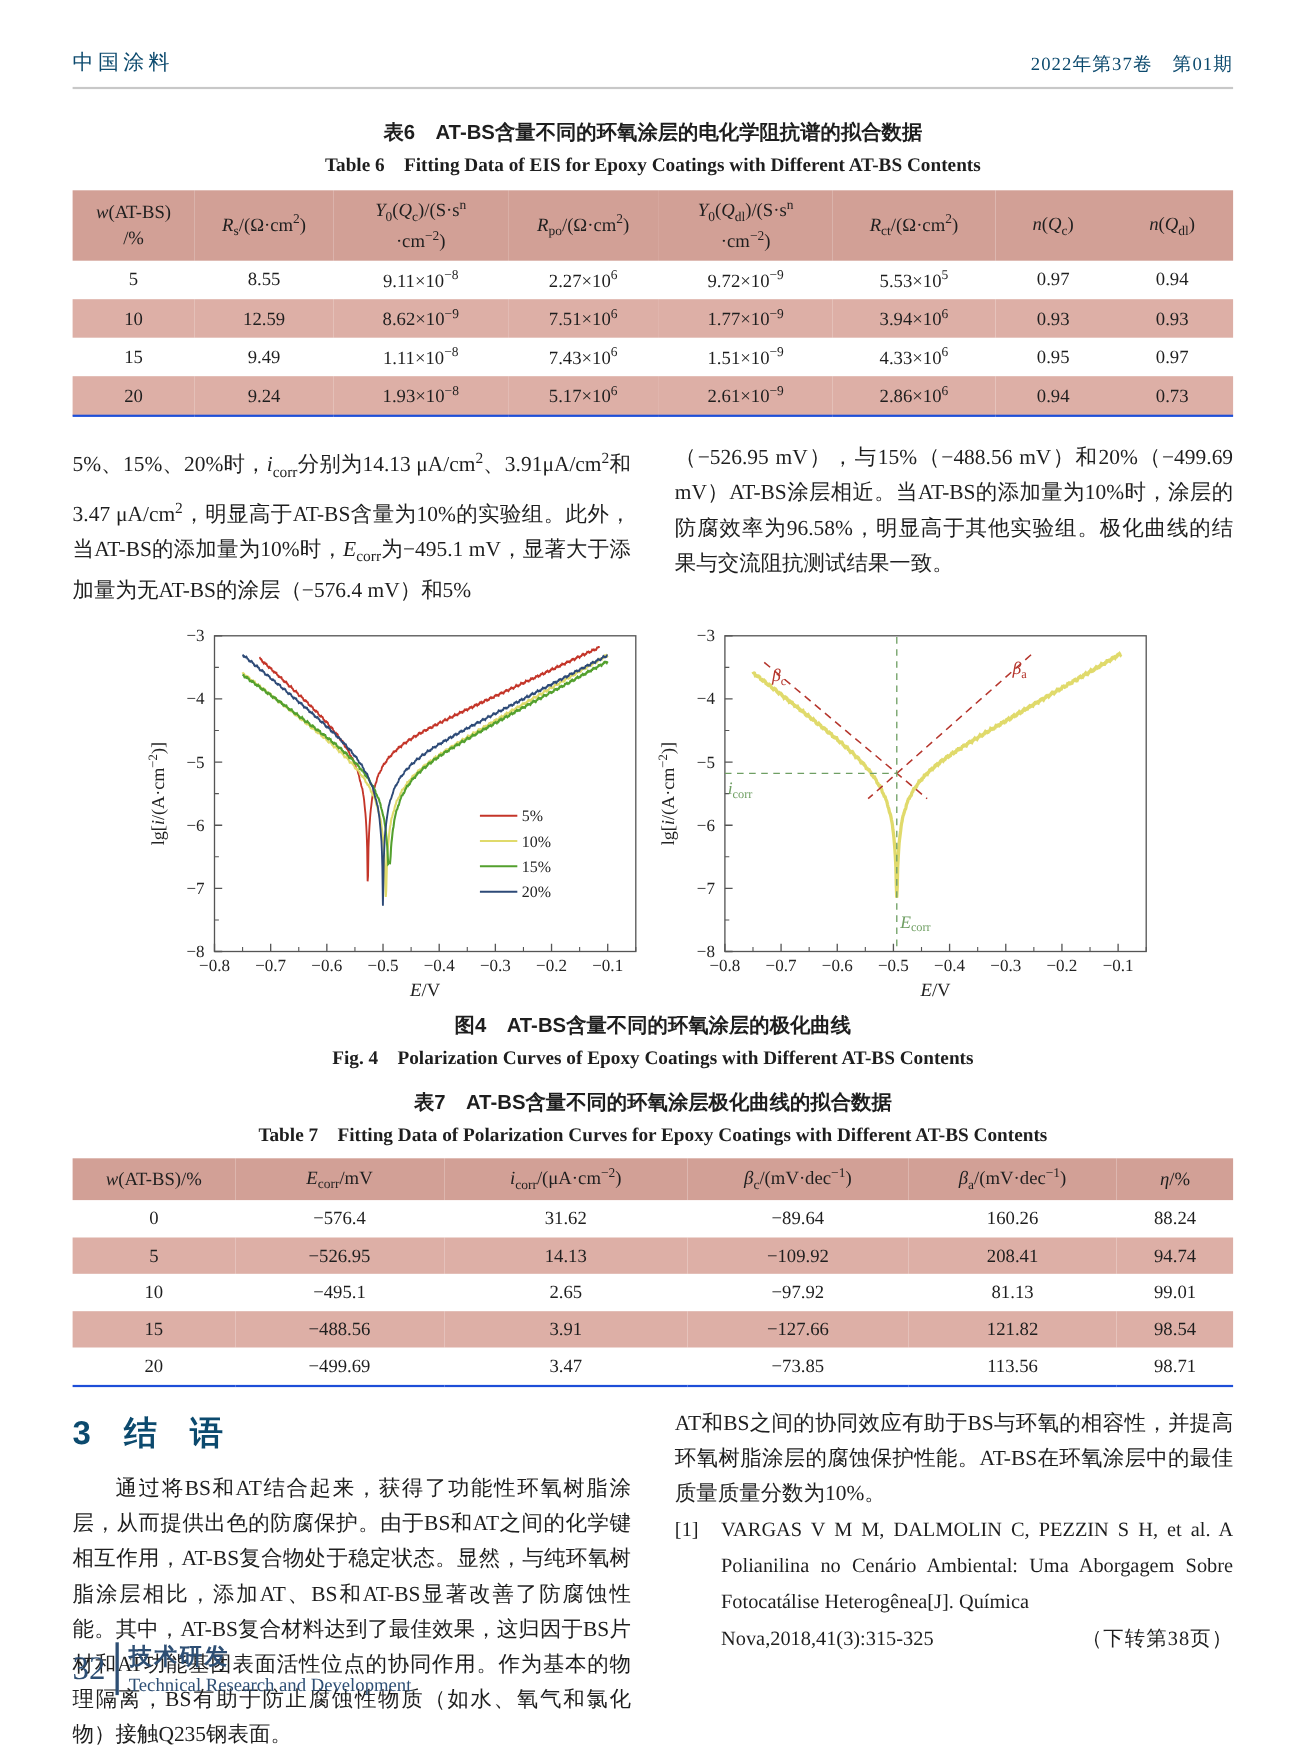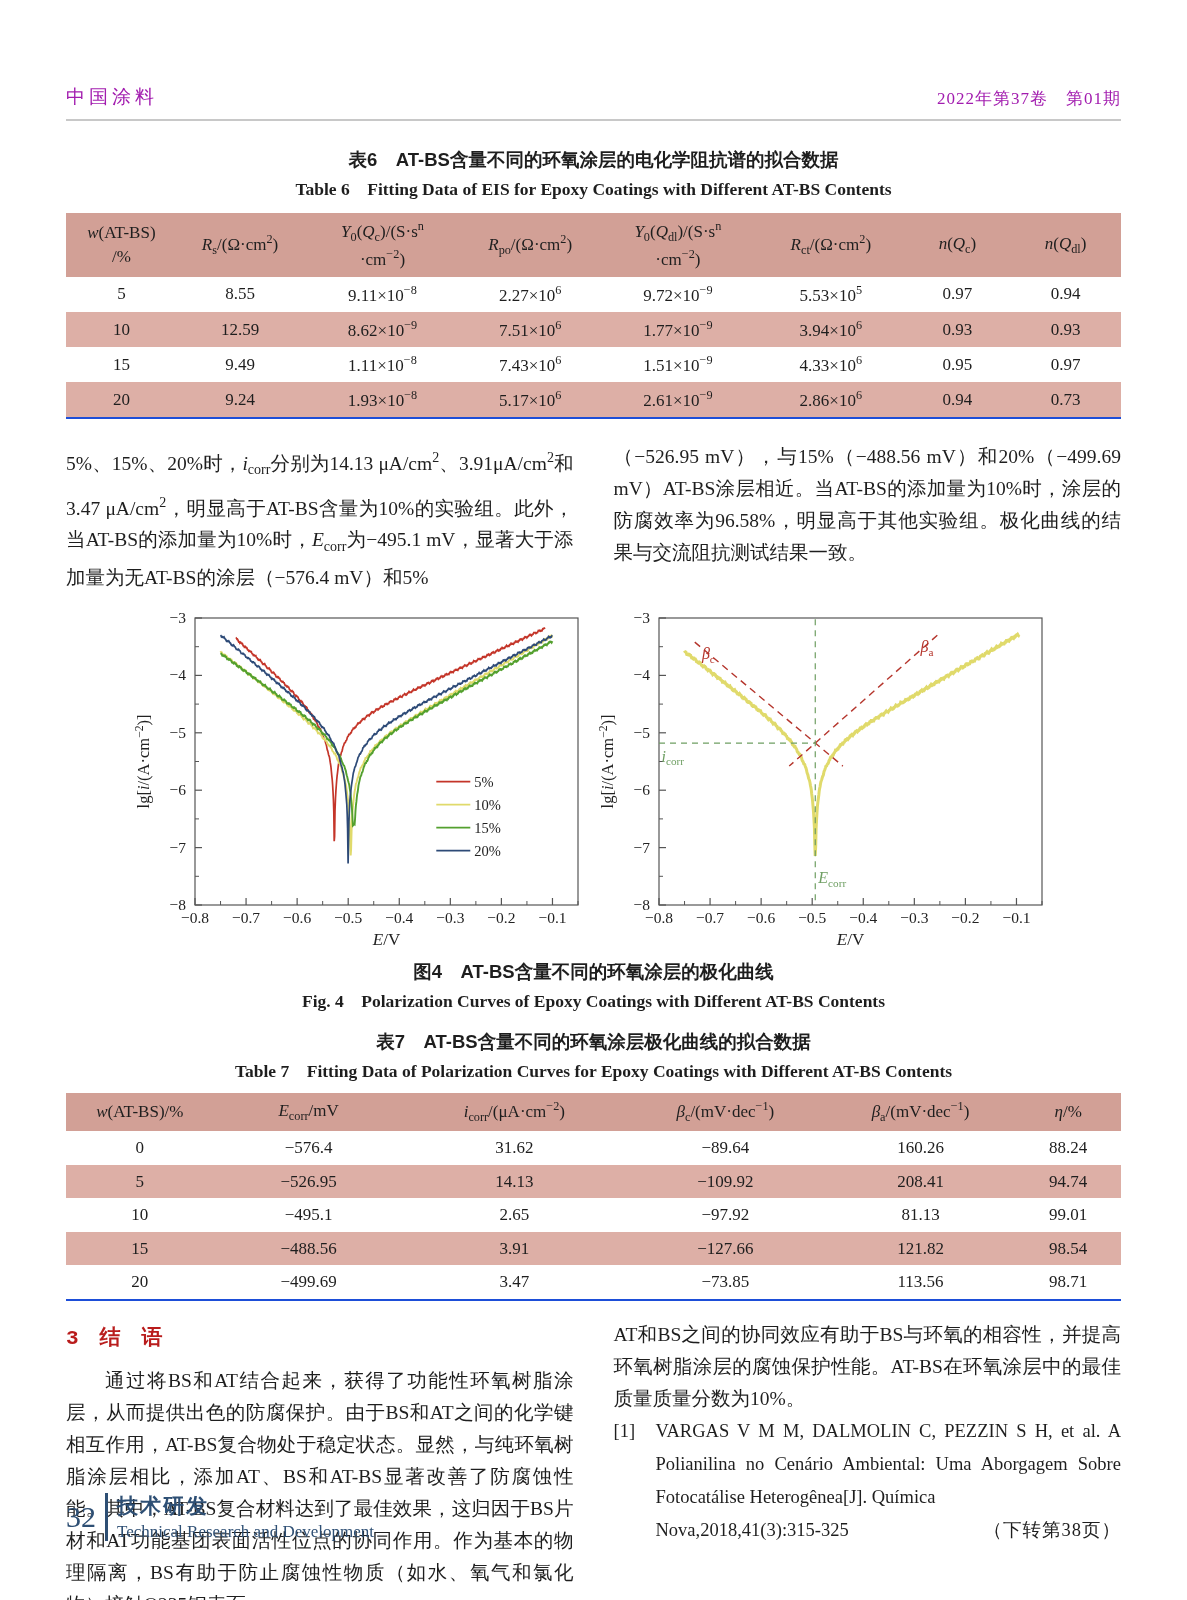--- a/index.html
+++ b/index.html
@@ -1,20 +1,20 @@
 <!DOCTYPE html>
 <html><head>
 <meta charset="utf-8">
 <style>
   html,body{margin:0;padding:0;background:#e8e8e8;}
   .page{position:relative;width:1187px;height:1600px;margin:0 auto;background:#ffffff;
         font-family:"Liberation Serif","DejaVu Serif",serif;color:#1e1e1e;overflow:hidden;}
   .content{padding:0 66px;}
   
-  .pg-header{display:flex;justify-content:space-between;align-items:flex-end;padding-top:84px;color:#a21caf;}
+  .pg-header{display:flex;justify-content:space-between;align-items:flex-end;padding-top:44px;color:#0c4a6e;}
   .journal{font-size:19px;letter-spacing:4px;}
   .issue{font-size:17px;letter-spacing:1px;}
   .rule{height:0;border-bottom:2px solid #c8c8c8;margin-top:9px;}
   
   .caption{text-align:center;font-weight:bold;}
   .caption.zh{font-size:18.5px;font-family:"Liberation Sans","DejaVu Sans",sans-serif;}
   .caption.en{font-size:17.5px;margin-top:5px;}
   .cap-t6{margin-top:26px;}
   .cap-fig{margin-top:6px;}
   .cap-t7{margin-top:16px;}
@@ -31,21 +31,21 @@
   .t7{margin-top:10px;}
   sup,sub{font-size:72%;}
   
   .two-col{display:flex;gap:40px;margin-top:22px;}
   .two-col .col{flex:1;min-width:0;}
   .bodytext{font-size:19.5px;line-height:32px;text-align:justify;margin:0;}
   
   .figure-row{display:flex;justify-content:center;gap:6px;margin-top:14px;}
   
   .conclusion{margin-top:18px;}
-  .sec-heading{font-family:Liberation Mono, monospace;color:#b91c1c;font-size:21px;
+  .sec-heading{font-family:Liberation Sans, sans-serif;color:#0c4a6e;font-size:30px;
                font-weight:bold;margin:4px 0 14px 0;}
   .indent{text-indent:2em;}
   .refs-heading{text-align:center;font-size:19px;font-weight:bold;
                 font-family:"Liberation Sans","DejaVu Sans",sans-serif;margin:26px 0 12px 0;}
   .ref{display:flex;font-size:18.5px;line-height:33px;}
   .ref-label{width:42px;flex:none;}
   .ref-body{flex:1;min-width:0;}
   .ref-main{display:block;text-align:justify;}
   .ref-last{display:flex;justify-content:space-between;}
   .ref-note{letter-spacing:1px;}

